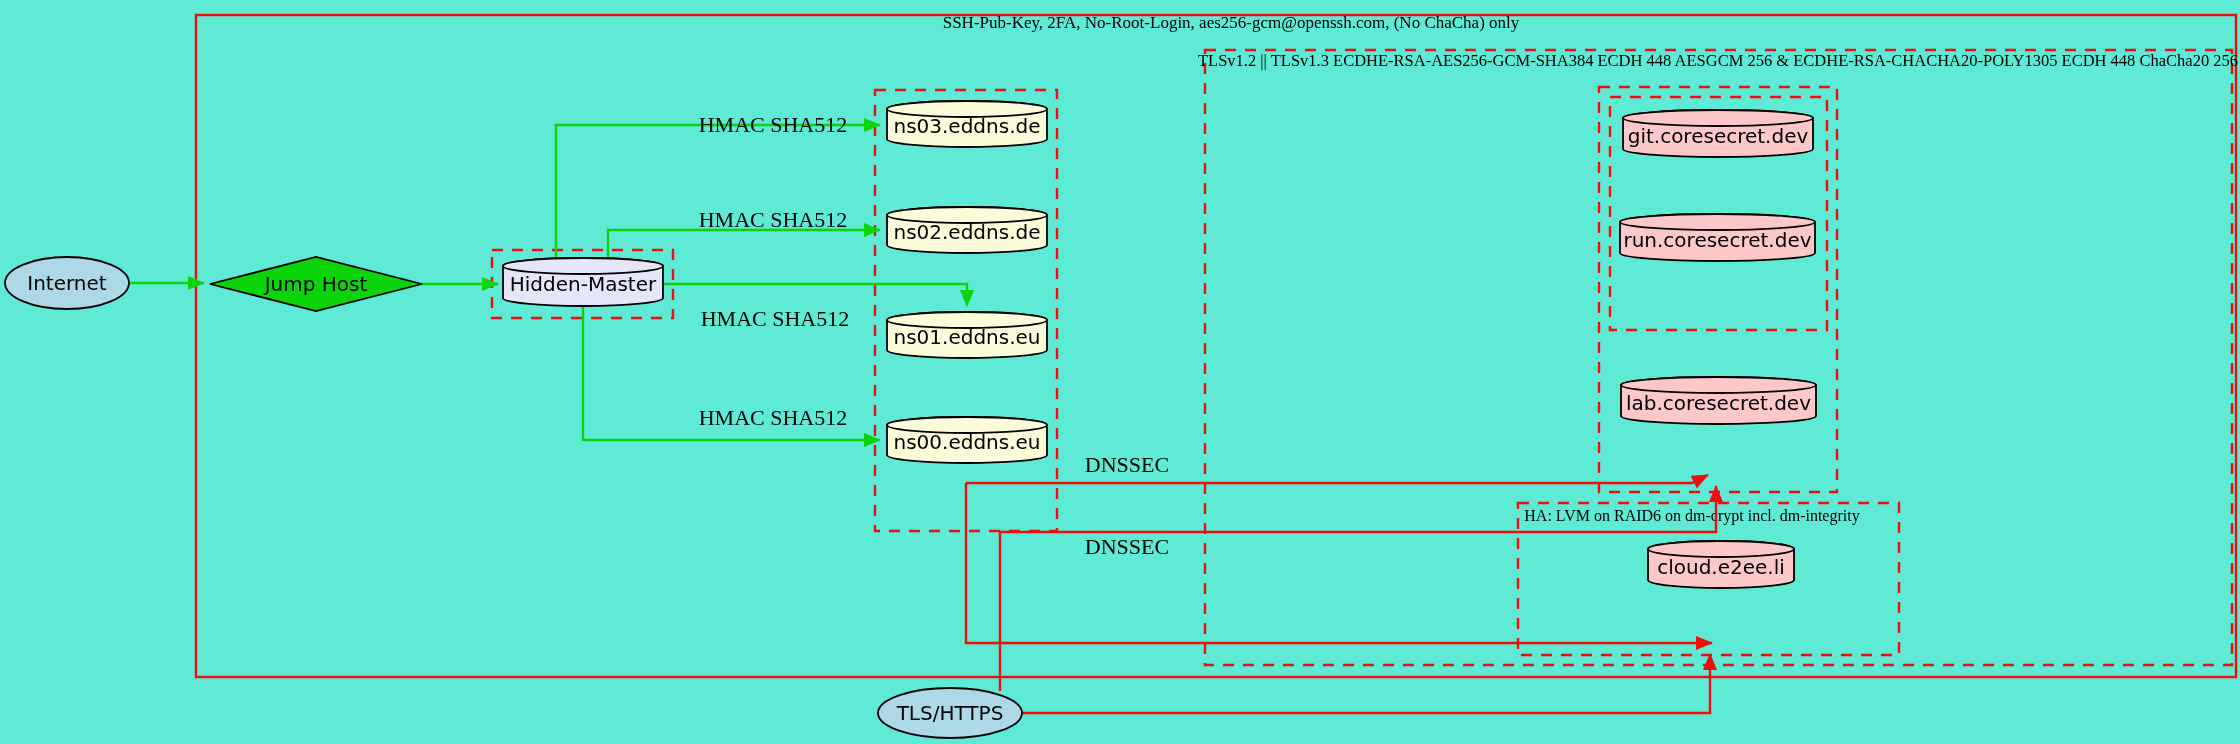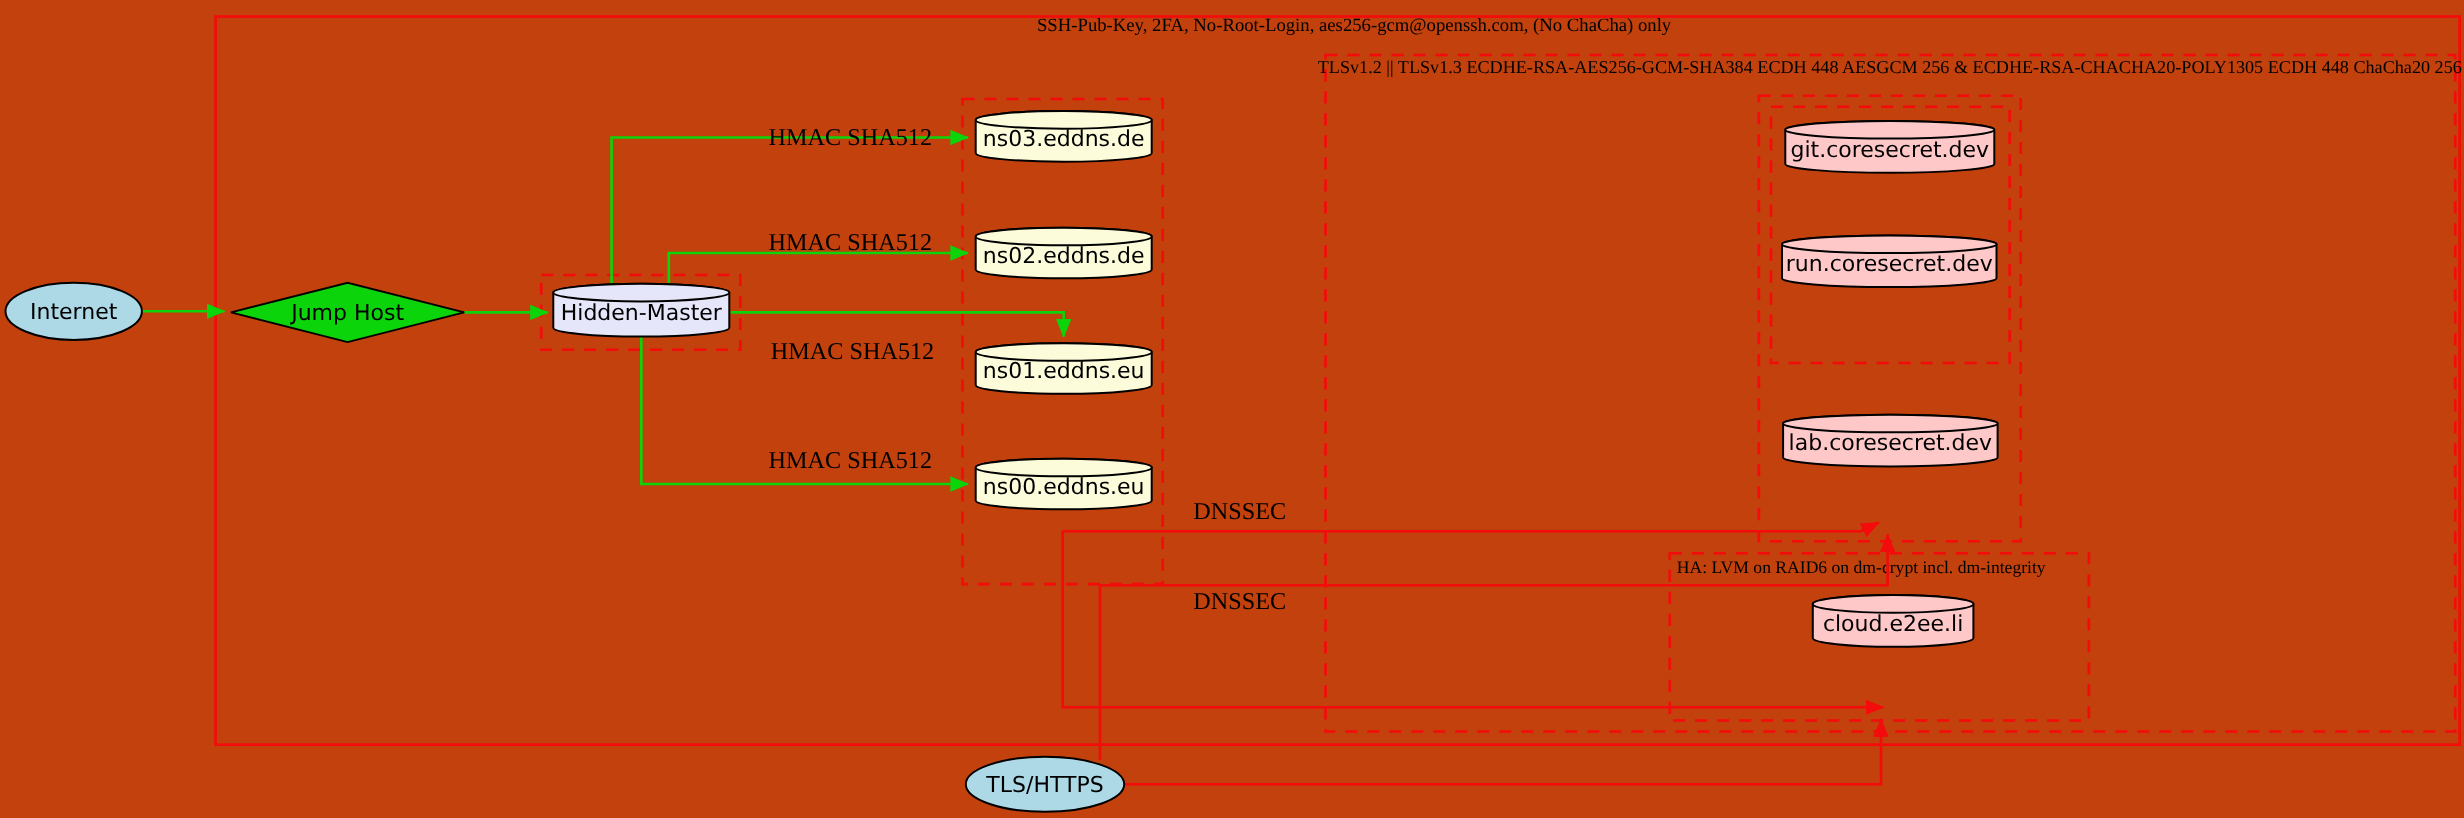--- a/index.html
+++ b/index.html
@@ -1,16 +1,16 @@
 <!DOCTYPE html>
 <html><head>
 <meta charset="utf-8">
 <style>
   html,body{margin:0;padding:0;background:#ffffff;}
-  #stage{position:relative;width:2240px;height:744px;background:#c2410c;overflow:hidden;}
+  #stage{position:relative;width:2240px;height:744px;background:#5eead4;overflow:hidden;}
   svg{display:block;}
   text{user-select:none;}
   .node-label{font-family:"DejaVu Sans","Liberation Sans",sans-serif;font-size:20px;fill:#000;}
   .edge-label{font-family:"Liberation Serif","DejaVu Serif",serif;font-size:22px;fill:#000;}
   .cluster-label{font-family:"Liberation Serif","DejaVu Serif",serif;fill:#000;}
 </style>
 </head>
 <body>
 
 <div id="stage">

